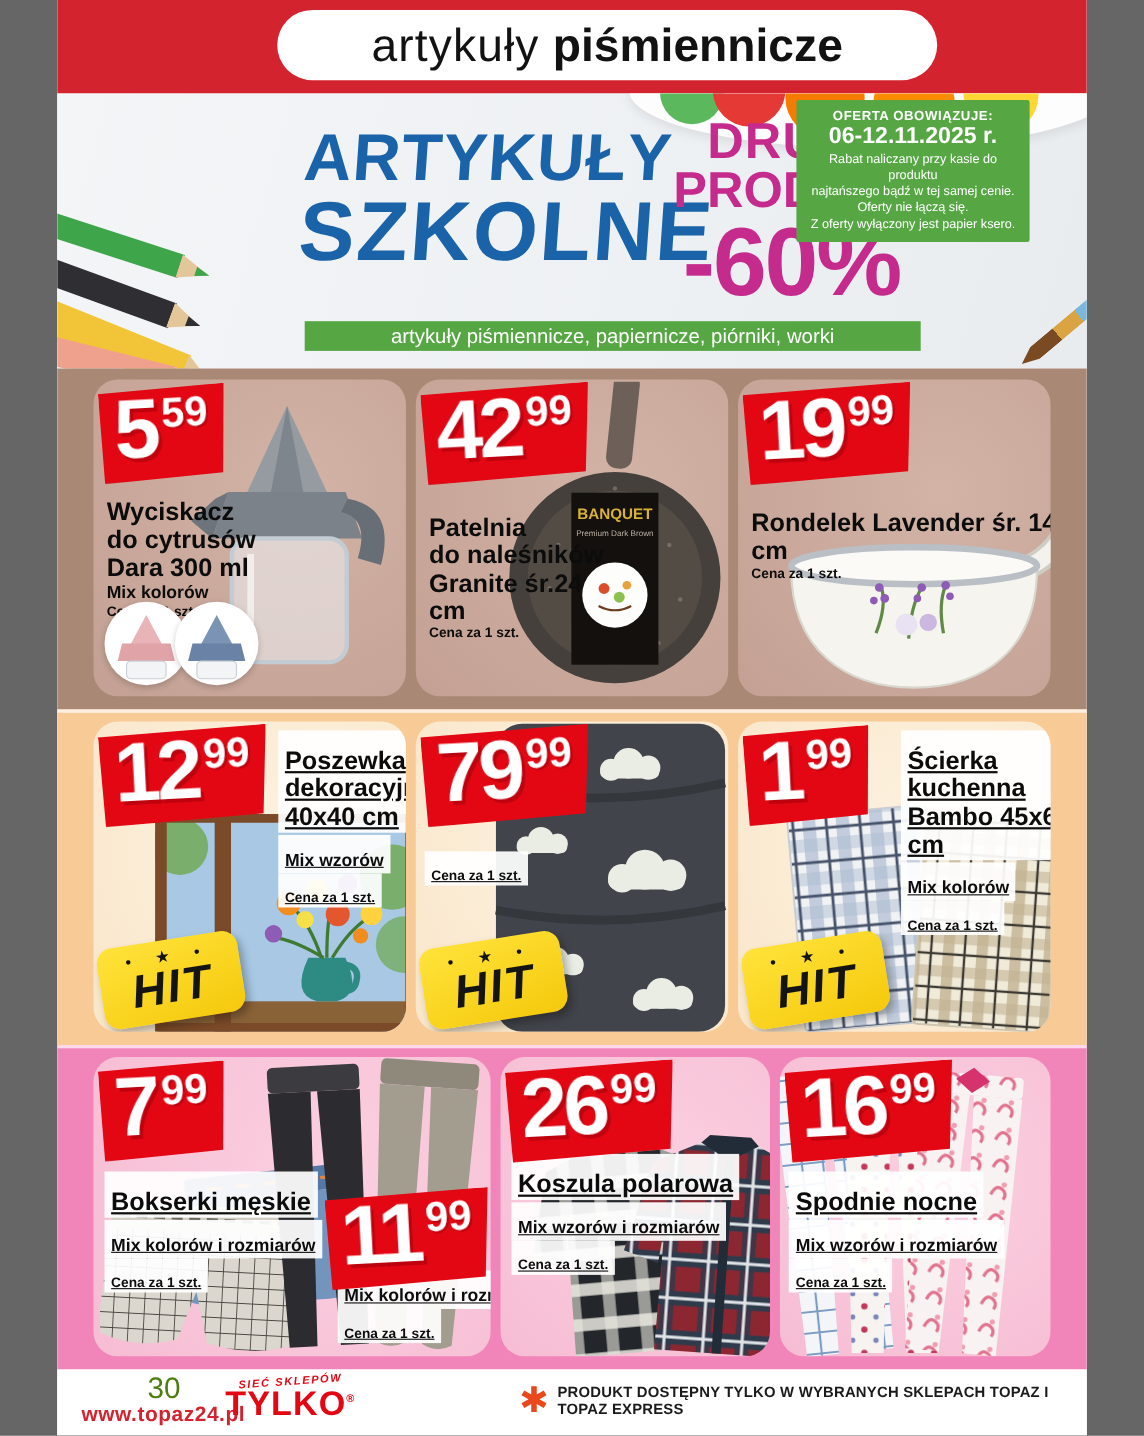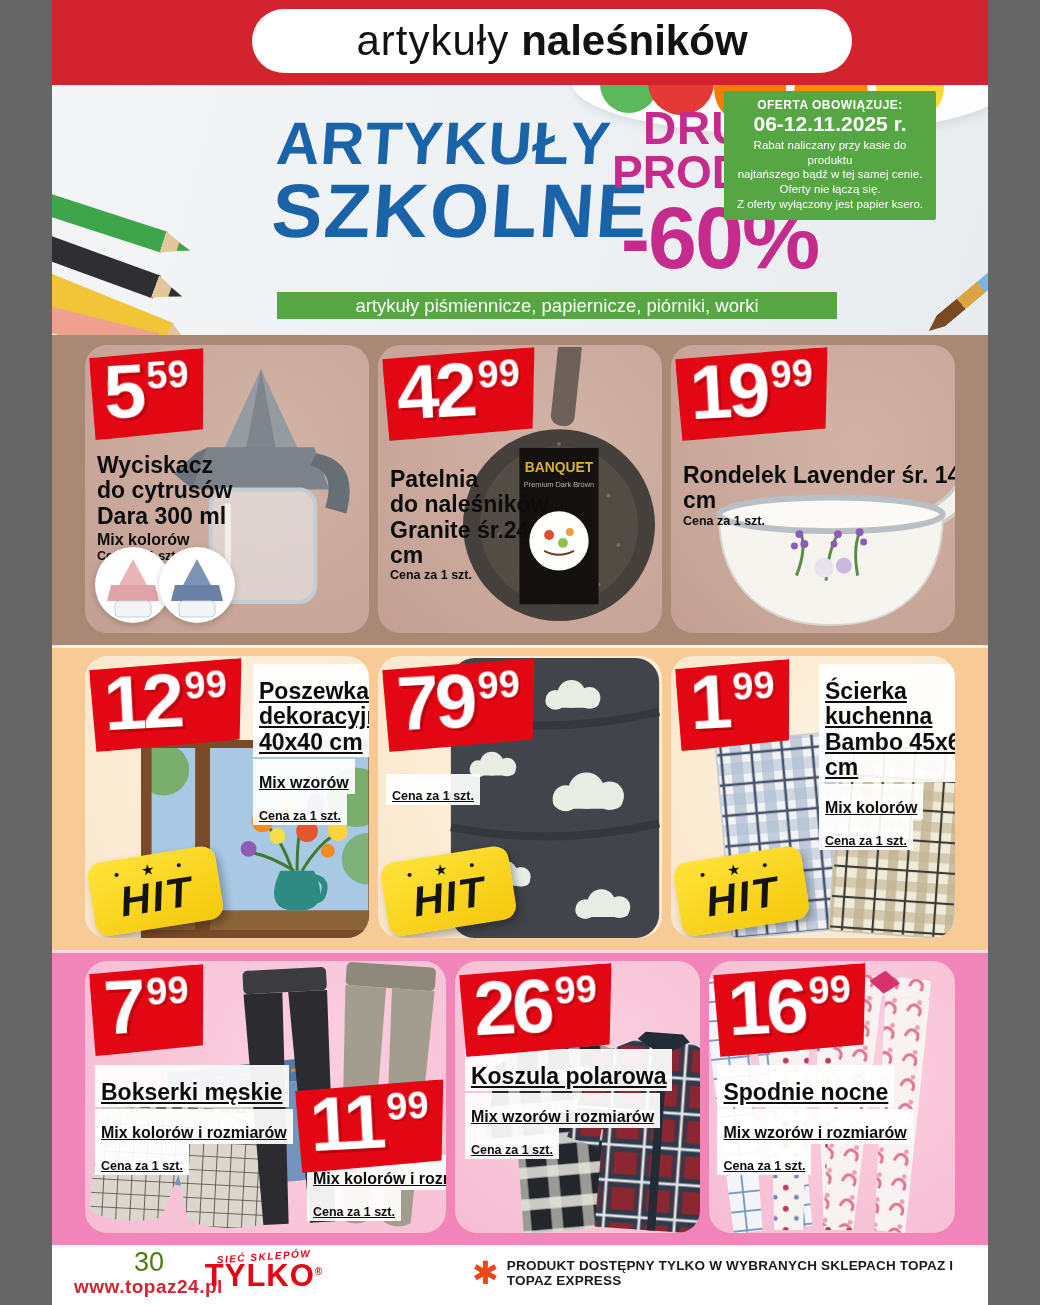--- a/index.html
+++ b/index.html
@@ -84,21 +84,21 @@
   .disclaimer .dtx{font-size:13.5px;font-weight:800;color:#1a1a1a;letter-spacing:.2px;}
 </style>
 </head>
 <body>
 
 <div class="page">
 
   <div class="top-banner">
     <div class="banner-pill">
       <span class="reg">artykuły</span>
-      <span class="bold">naleśników</span>
+      <span class="bold">piśmiennicze</span>
     </div>
   </div>
 
   <div class="hero">
     <div class="palette"></div>
     <div class="blob" style="left:548px;top:-30px;width:58px;height:58px;background:#5cb85c;"></div>
     <div class="blob" style="left:596px;top:-36px;width:66px;height:66px;background:#e53935;"></div>
     <div class="blob" style="left:662px;top:-32px;width:72px;height:72px;background:#f57c00;"></div>
     <div class="blob" style="left:742px;top:-28px;width:74px;height:74px;background:#fb8c00;"></div>
     <div class="blob" style="left:824px;top:-32px;width:68px;height:68px;background:#fdd835;"></div>

